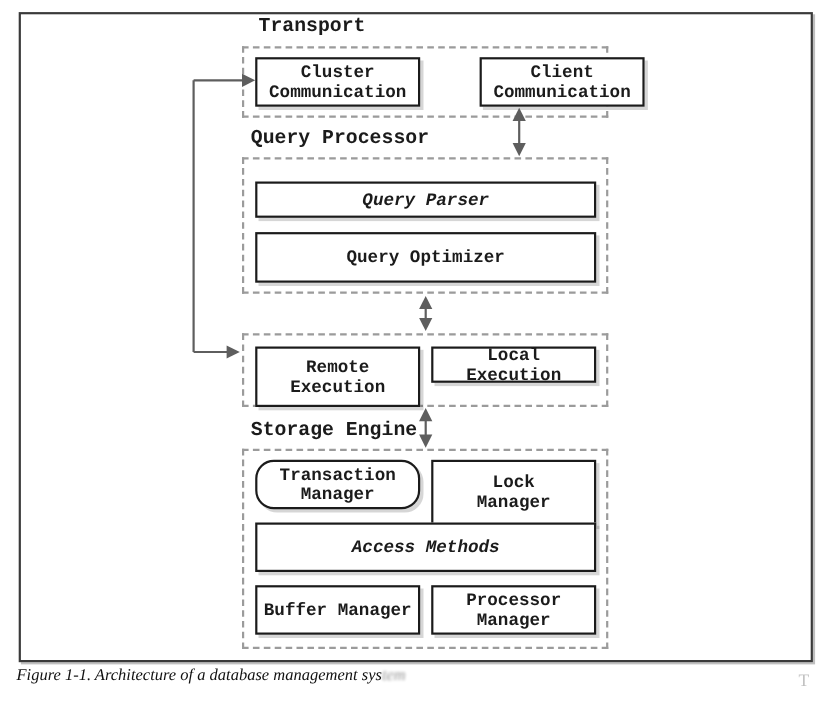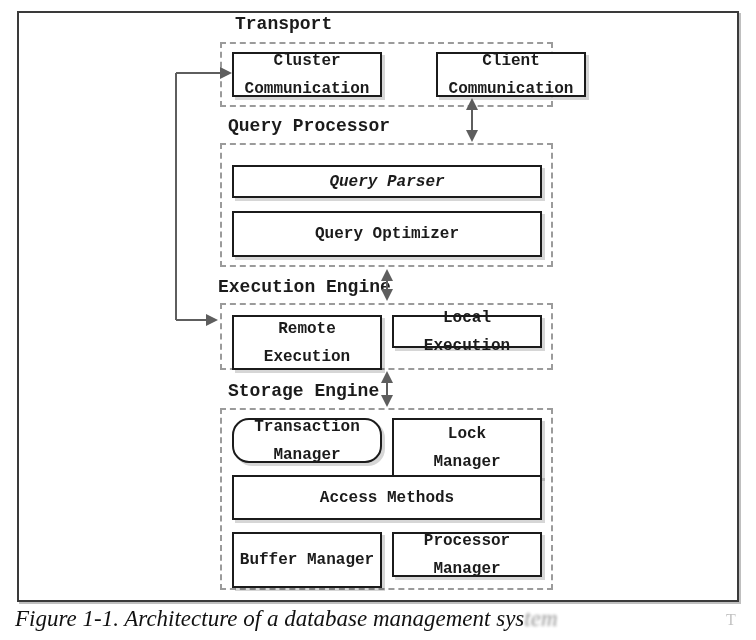--- a/index.html
+++ b/index.html
@@ -31,21 +31,21 @@
     position: absolute;
     border: 2px solid var(--box-border, #1b1b1b);
     background: #ffffff;
     box-shadow: 3px 3px 0 rgba(0,0,0,0.16);
     display: flex;
     align-items: center;
     justify-content: center;
     text-align: center;
     font-size: 16px;
     font-weight: 700;
-    line-height: 28px;
+    line-height: 18px;
     white-space: pre-line;
     color: var(--text, #1b1b1b);
   }
   .glabel {
     position: absolute;
     font-size: 18px;
     font-weight: 700;
     color: var(--text, #1b1b1b);
     white-space: nowrap;
   }
@@ -56,21 +56,21 @@
     pointer-events: none;
   }
   .cline { fill: none; stroke: var(--arrow, #5e5e5e); stroke-width: 2; }
   .ahead { fill: var(--arrow, #5e5e5e); stroke: none; }
   .caption {
     position: absolute;
     left: 15px; top: 606px;
     width: 740px;
     font-family: "Liberation Serif", serif;
     font-style: italic;
-    font-size: 23px;
+    font-size: 15px;
     color: #111111;
     white-space: nowrap;
   }
   .caption .faded {
     filter: blur(1.5px);
     opacity: 0.45;
   }
   .stray-mark {
     position: absolute;
     left: 726px; top: 611px;
@@ -92,35 +92,34 @@
   <div class="gbox" style="left:232px; top:52px; width:150px; height:45px;">Cluster
 Communication</div>
   <div class="gbox" style="left:392px; top:52px; width:150px; height:45px;margin-left:44px;">Client
 Communication</div>
 
   <div class="glabel" style="left:228px; top:116px;">Query Processor</div>
   <div class="dashed" style="left:220px; top:143px; width:333px; height:124px;"></div>
   <div class="gbox" style="left:232px; top:165px; width:310px; height:33px;font-style:italic;">Query Parser</div>
   <div class="gbox" style="left:232px; top:211px; width:310px; height:46px;">Query Optimizer</div>
 
-  <div class="glabel" style="left:218px; top:277px;">Execution Engine</div>
   <div class="dashed" style="left:220px; top:303px; width:333px; height:67px;"></div>
   <div class="gbox" style="left:232px; top:315px; width:150px; height:55px;">Remote
 Execution</div>
   <div class="gbox" style="left:392px; top:315px; width:150px; height:33px;">Local
 Execution</div>
 
   <div class="glabel" style="left:228px; top:381px;">Storage Engine</div>
   <div class="dashed" style="left:220px; top:408px; width:333px; height:182px;"></div>
   <div class="gbox" style="left:232px; top:418px; width:150px; height:45px;border-radius:17px;">Transaction
 Manager</div>
   <div class="gbox" style="left:392px; top:418px; width:150px; height:60px;">Lock
 Manager</div>
-  <div class="gbox" style="left:232px; top:475px; width:310px; height:45px;">Access Methods</div>
-  <div class="gbox" style="left:232px; top:532px; width:150px; height:56px;">Buffer Manager</div>
+  <div class="gbox" style="left:232px; top:475px; width:310px; height:45px;font-style:italic;">Access Methods</div>
+  <div class="gbox" style="left:232px; top:532px; width:150px; height:45px;">Buffer Manager</div>
   <div class="gbox" style="left:392px; top:532px; width:150px; height:45px;">Processor
 Manager</div>
 
   <svg class="connectors" viewBox="0 0 756 640">
 
     <g>
       <path class="cline" d="M176,73 L176,320"></path>
       <path class="cline" d="M176,73 L221,73"></path>
       <polygon class="ahead" points="232,73 220,67 220,79"></polygon>
       <path class="cline" d="M176,320 L207,320"></path>

